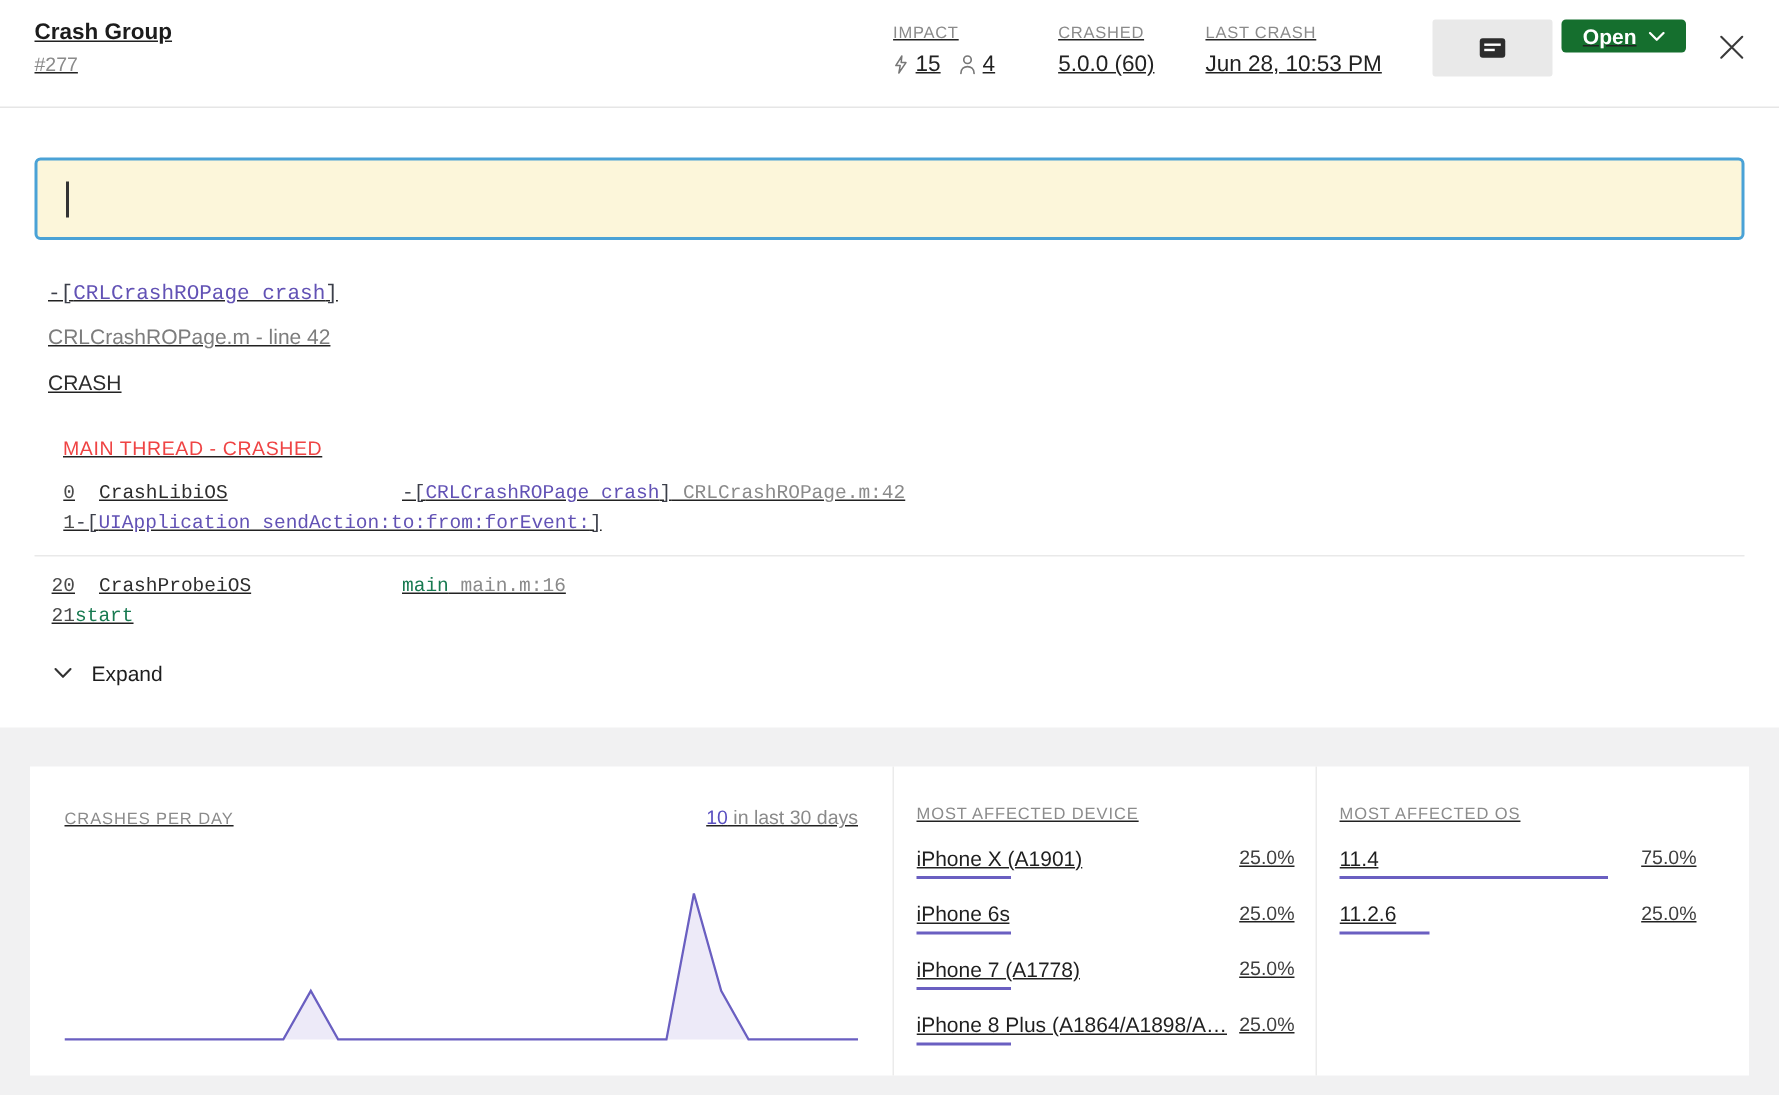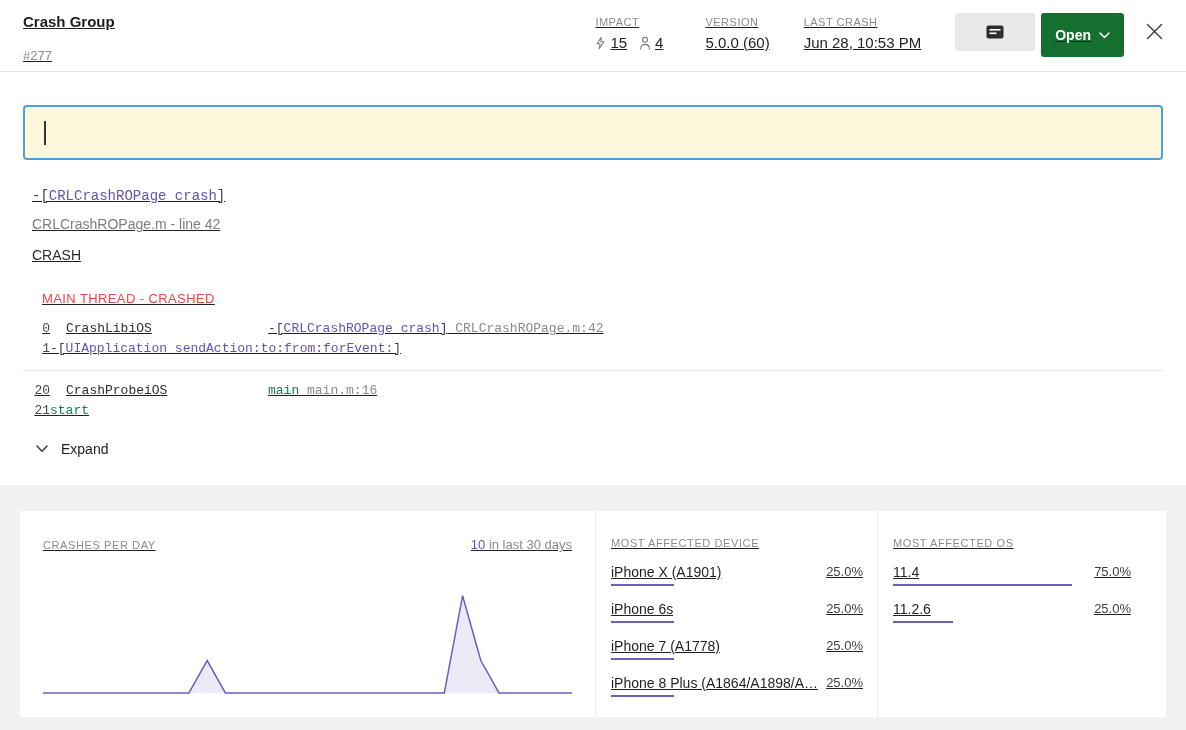--- a/index.html
+++ b/index.html
@@ -10,32 +10,32 @@
   }
   .page { display: flex; flex-direction: column; height: 730px; text-decoration: underline; }
 
   
   .topbar {
     flex: none; height: 72px; padding: 13px 23px 0 23px;
     display: flex; justify-content: space-between; align-items: flex-start;
     border-bottom: 1px solid #e6e6e6; background: #fff;
   }
   .tb-left .title { font-size: 15px; font-weight: 700; color: #1c1c1c; }
-  .tb-left .group-id { font-size: 13px; color: #8b8b8b; margin-top: 18px; }
+  .tb-left .group-id { font-size: 13px; color: #8b8b8b; margin-top: 5px; }
   .tb-right { display: flex; align-items: flex-start; }
   .stat { display: flex; flex-direction: column; margin-right: 34px; }
   .stat-label { font-size: 11px; letter-spacing: 0.5px; color: #8b8b8b; margin-top: 3px; }
   .stat-value { font-size: 15px; color: #222; margin-top: 6px; display: flex; align-items: center; gap: 4px; }
   .stat-value .num { margin-right: 8px; }
   .icon-btn {
     width: 80px; height: 38px; background: #e9e9e9; border: none; border-radius: 2px;
     display: flex; align-items: center; justify-content: center; cursor: pointer; margin-right: 4px;
   }
   .open-btn {
-    height: 44px; padding: 0 14px; margin-left: 2px; background: #156f2e; color: #fff;
+    height: 22px; padding: 0 14px; margin-left: 2px; background: #156f2e; color: #fff;
     border: none; border-radius: 3px; font-size: 14px; font-weight: 700; cursor: pointer;
     display: flex; align-items: center; gap: 8px; font-family: inherit;
   }
   .close-x { margin-left: 22px; margin-top: 10px; cursor: pointer; display: inline-flex; }
 
   
   .content { flex: 1 1 auto; background: #fff; padding: 0 23px; }
   .note-box {
     margin-top: 33px; height: 55px; width: 100%;
     background: #fcf6da; border: 2px solid #4aa2d6; border-radius: 4px;
@@ -117,21 +117,21 @@
           <span class="num">15</span>
           <svg class="ico" width="12" height="14" viewBox="0 0 12 14">
             <circle cx="6" cy="3.8" r="2.5" fill="none" stroke="#777" stroke-width="1.1"></circle>
             <path d="M1.6 13 C1.6 9.6 3.9 8.4 6 8.4 C8.1 8.4 10.4 9.6 10.4 13" fill="none" stroke="#777" stroke-width="1.1" stroke-linecap="round"></path>
           </svg>
           <span class="num">4</span>
         </div>
       </div>
 
       <div class="stat">
-        <div class="stat-label">VERSION</div>
+        <div class="stat-label">CRASHED</div>
         <div class="stat-value">5.0.0 (60)</div>
       </div>
 
       <div class="stat">
         <div class="stat-label">LAST CRASH</div>
         <div class="stat-value">Jun 28, 10:53 PM</div>
       </div>
 
       <button class="icon-btn">
         <svg class="ico" width="18" height="14" viewBox="0 0 18 14">

